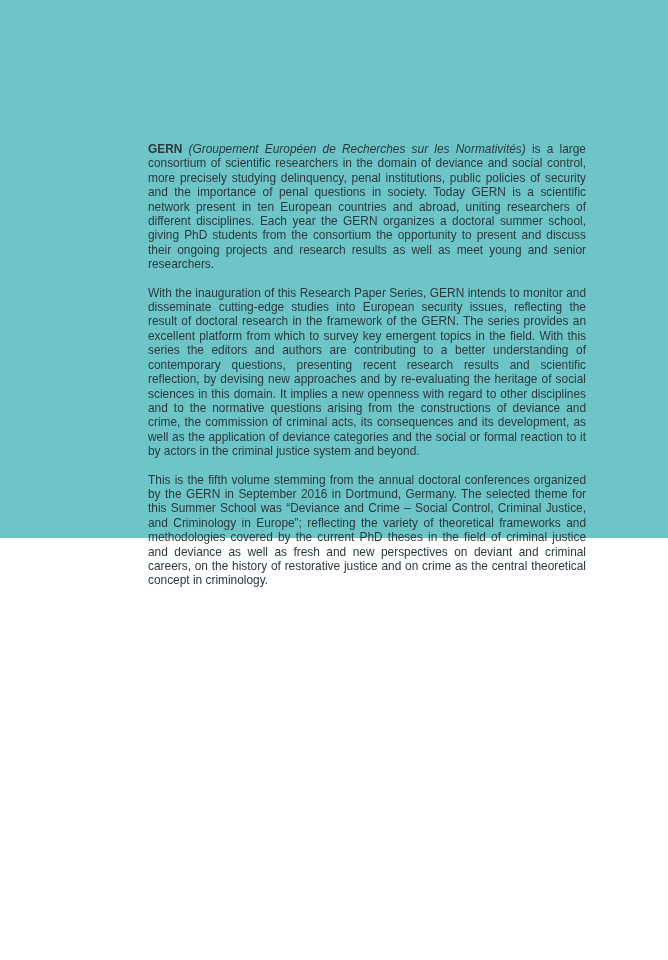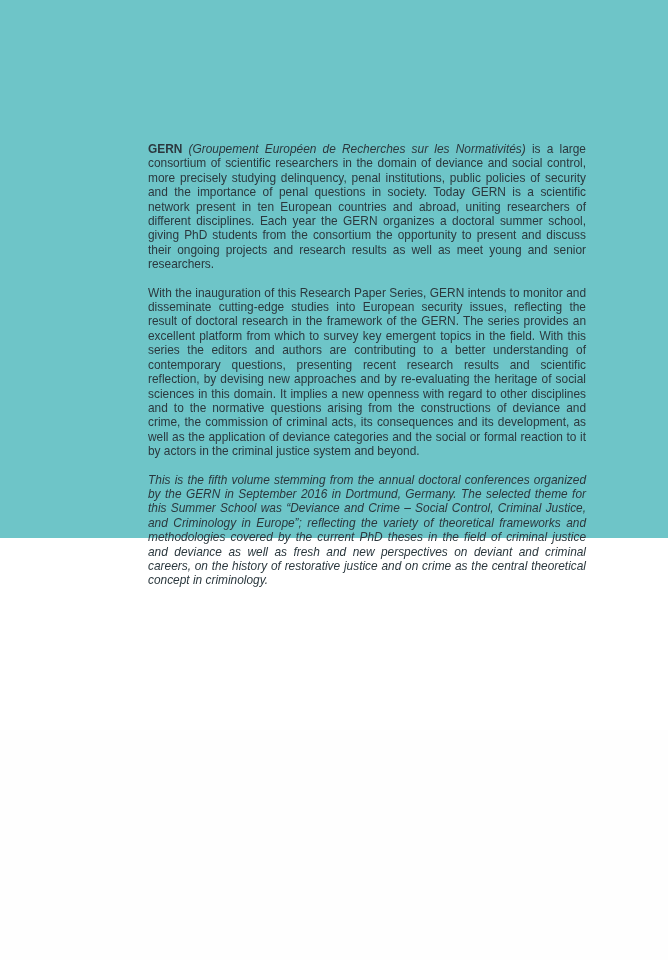--- a/index.html
+++ b/index.html
@@ -22,21 +22,21 @@
     position: absolute;
     left: 148px; top: 142px;
     width: 438px;
     font-size: 11.9px;
     line-height: 14.4px;
     text-align: justify;
     color: #2b383e;
     letter-spacing: 0;
   }
   .blurb p { margin: 0 0 14px 0; }
-  .blurb p:last-child { margin-bottom: 0; font-style: italic; }
+  .blurb p:last-child { margin-bottom: 0; }
   .blurb .lead-bold { font-weight: bold; }
   .blurb .org-italic { font-style: italic; }
 
   .footer-panel {
     position: absolute;
     left: 0; top: 730px;
     width: 668px; height: 230px;
     background: #fefefe;
   }
 </style>

